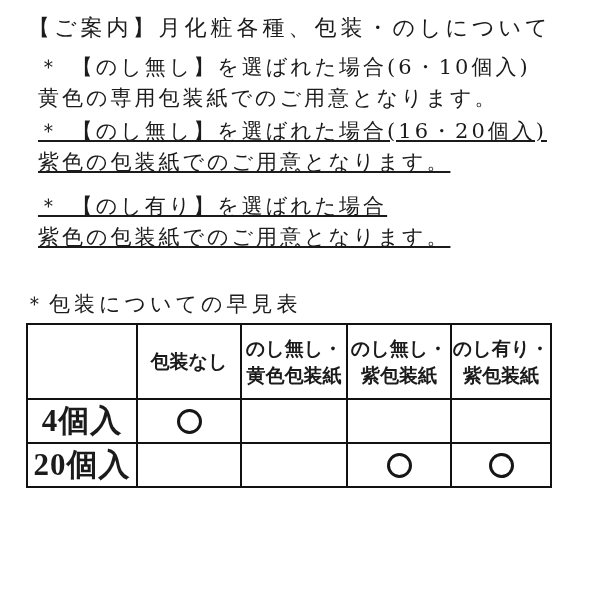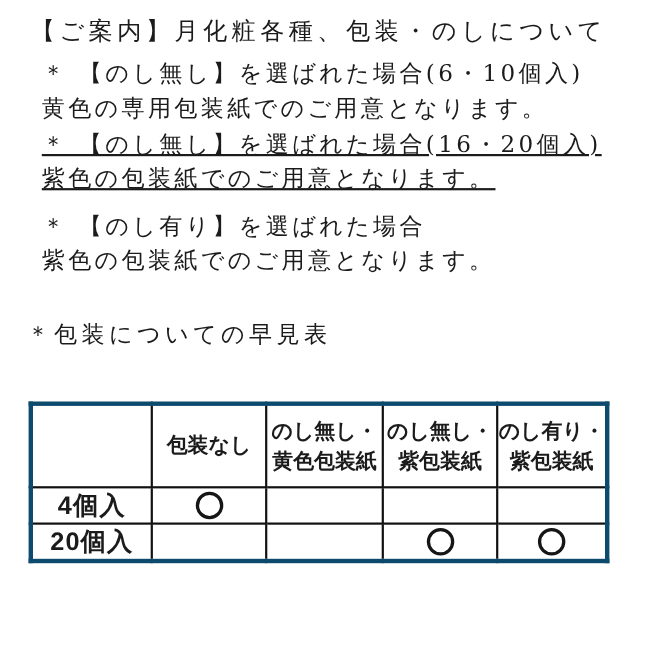--- a/index.html
+++ b/index.html
@@ -27,56 +27,55 @@
   .note {
     position: absolute;
     left: 38px;
     font-size: 21px;
     letter-spacing: 3px;
     line-height: 31px;
     white-space: pre-line;
   }
   .note-0 { top: 52px; }
   .note-1 { top: 116px; text-decoration: underline; }
-  .note-2 { top: 191px; }
+  .note-2 { top: 191px; text-decoration: underline; }
   .caption {
     position: absolute;
     left: 24px;
     top: 290px;
     font-size: 21px;
     letter-spacing: 4px;
     white-space: nowrap;
   }
   table.quick-table {
     position: absolute;
     left: 26px;
     top: 323px;
     border-collapse: collapse;
-    border: 4px solid #0c4a6e;
-    font-family: Liberation Sans, sans-serif;
+    border: 1px solid #0c4a6e;
+    font-family: Liberation Serif, serif;
     table-layout: fixed;
-    margin-top: 42px;
   }
   .quick-table th,
   .quick-table td {
     border: 2px solid #111111;
     padding: 0;
   }
   .quick-table th {
     font-weight: bold;
     font-size: 19px;
     line-height: 27px;
     text-align: center;
     vertical-align: middle;
     white-space: pre-line;
     height: 73px;
   }
   .quick-table td.label {
     font-weight: bold;
-    font-size: 23px;
+    font-size: 31px;
     letter-spacing: 1px;
     text-align: center;
     vertical-align: middle;
     height: 28px;
   }
   .quick-table td.cell {
     vertical-align: middle;
   }
   .mark {
     width: 25px;

